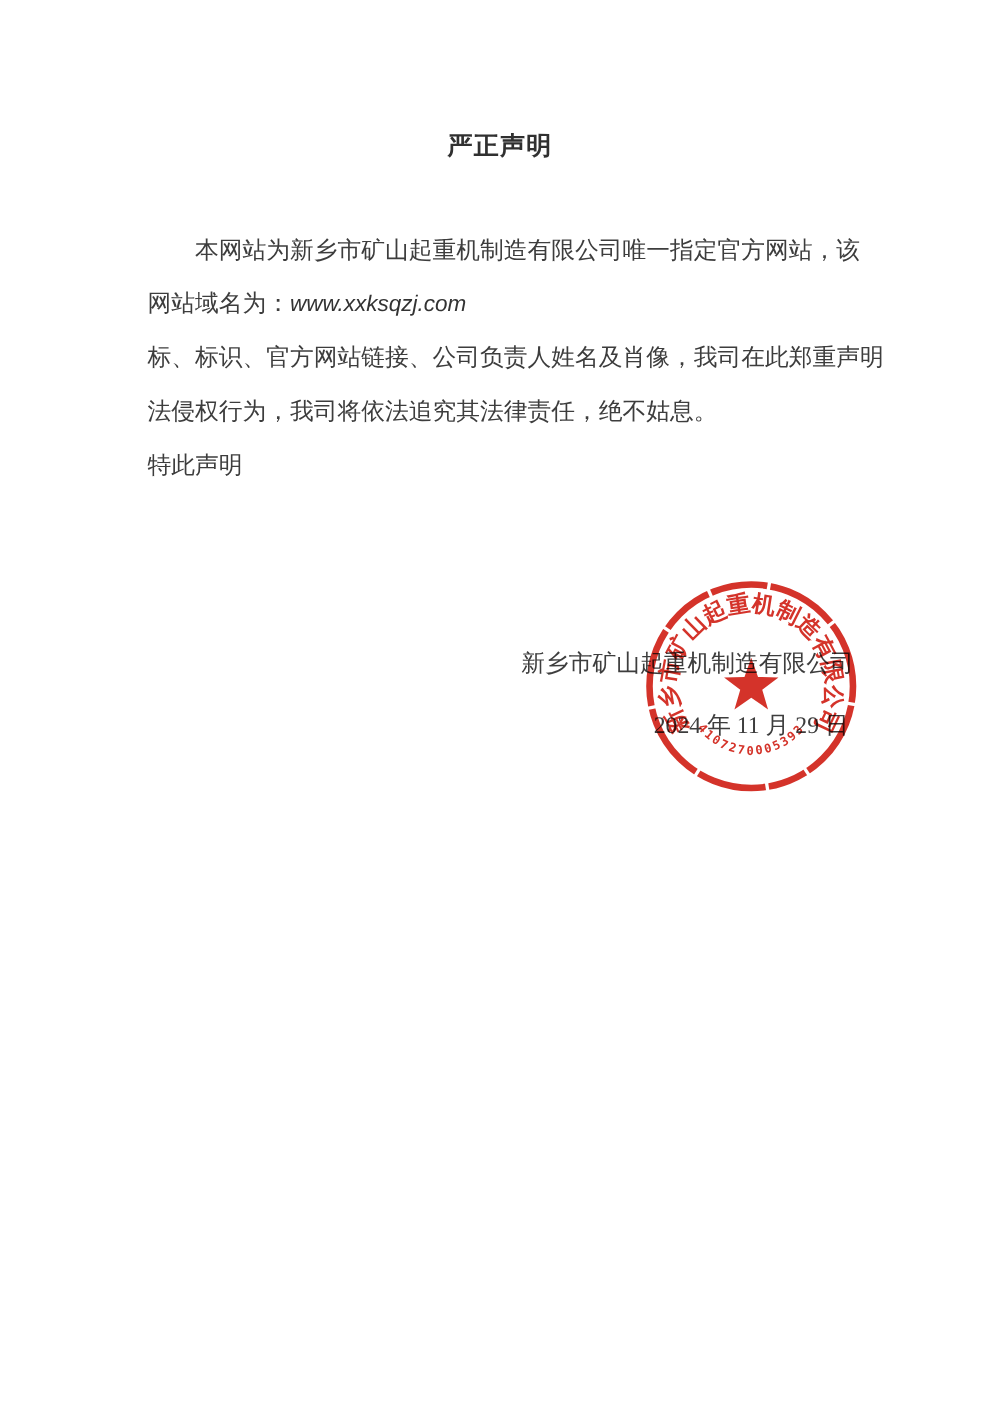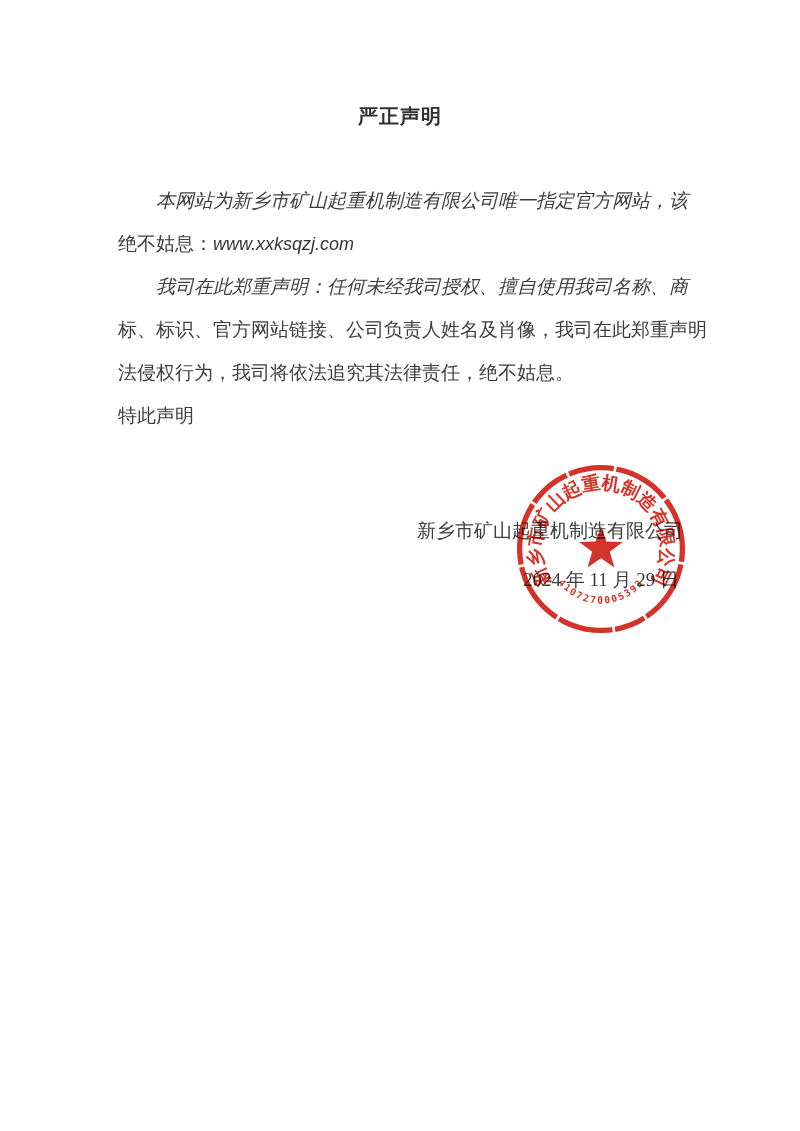--- a/index.html
+++ b/index.html
@@ -25,21 +25,21 @@
     letter-spacing: 1px;
   }
   .body-block {
     position: absolute;
     left: 118px; top: 179px; width: 567px;
     font-size: 19px;
     line-height: 43px;
     color: #3d3d3d;
   }
   .line { display: block; height: 43px; white-space: nowrap; overflow: visible; }
-  .line.indent { padding-left: 38px; font-style: italic; }
+  .line.indent { padding-left: 38px; }
   .url {
     font-family: "Liberation Sans", "DejaVu Sans", sans-serif;
     font-size: 18px;
     color: #333333;
     font-style: italic;
   }
   .sig-company {
     position: absolute;
     top: 518px; right: 117px;
     font-size: 19px;
@@ -76,22 +76,21 @@
 </style>
 </head>
 <body>
 
 <div class="page">
 
   <div class="doc-title">严正声明</div>
 
   <div class="body-block">
     <span class="line indent">本网站为新乡市矿山起重机制造有限公司唯一指定官方网站，该</span>
-    <span class="line"><span>绝不姑息：</span><span class="url">www.xxksqzj.com</span></span>
-    <span class="line indent">我司在此郑重声明：任何未经我司授权、擅自使用我司名称、商</span>
+    <span class="line"><span>网站域名为：</span><span class="url">www.xxksqzj.com</span></span>
     <span class="line">标、标识、官方网站链接、公司负责人姓名及肖像，我司在此郑重声明</span>
     <span class="line">法侵权行为，我司将依法追究其法律责任，绝不姑息。</span>
     <span class="line">特此声明</span>
   </div>
 
   <div class="sig-company">新乡市矿山起重机制造有限公司</div>
   <div class="sig-date">2024 年 11 月 29 日</div>
 
   <div class="seal">
     <svg viewBox="0 0 200 200" xmlns="http://www.w3.org/2000/svg">

